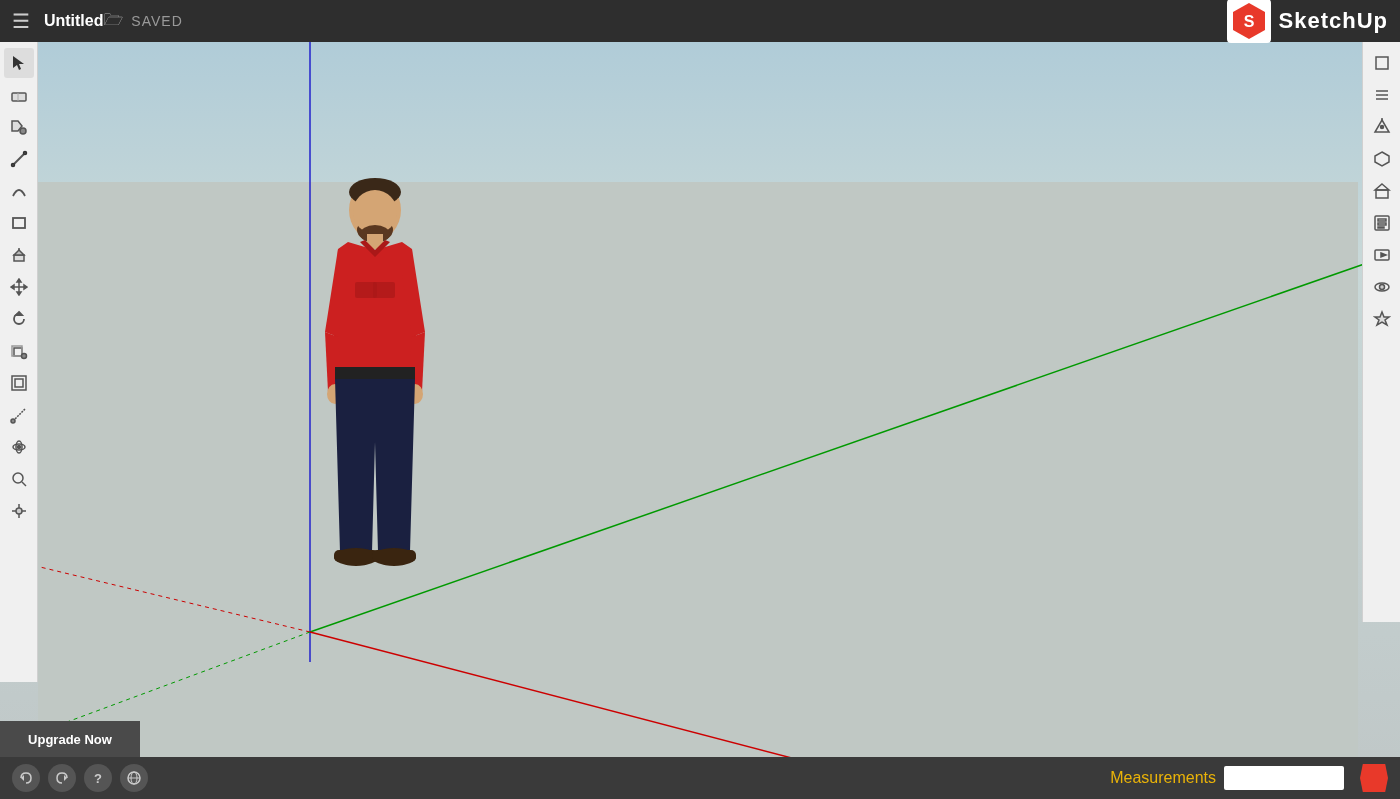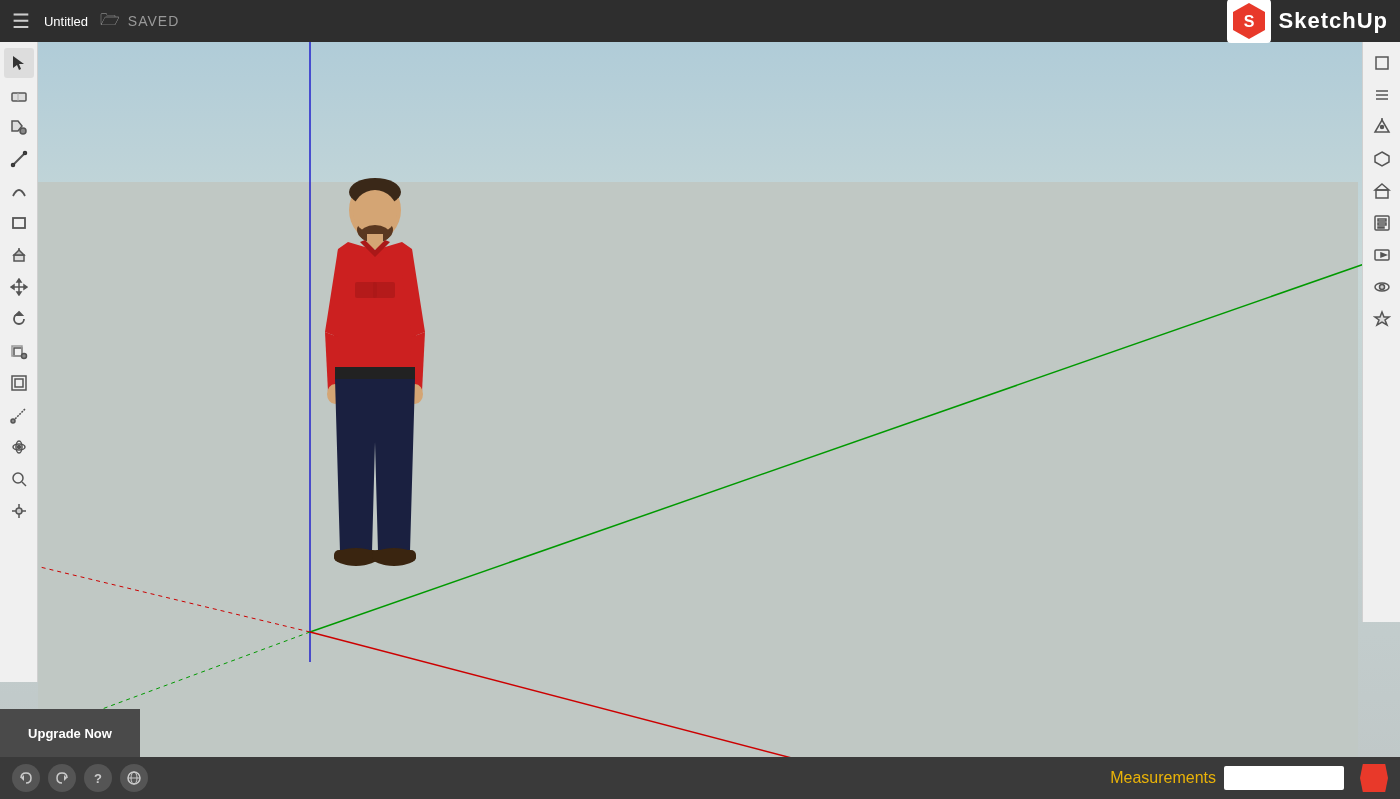--- a/index.html
+++ b/index.html
@@ -5,21 +5,21 @@
     * { margin: 0; padding: 0; box-sizing: border-box; }
     body { width: 1400px; height: 799px; overflow: hidden; font-family: Arial, sans-serif; background: #c8d8d8; }
 
     
     #header {
       position: absolute; top: 0; left: 0; width: 1400px; height: 42px;
       background: #2e2e2e; display: flex; align-items: center; padding: 0 12px;
       z-index: 100;
     }
     #header .menu-icon { color: #ccc; font-size: 20px; margin-right: 14px; cursor: pointer; }
-    #header .title { color: #fff; font-size: 13px; font-weight: 400; margin-right: 12px; }
+    #header .title { color: #fff; font-size: 16px; font-weight: 700; }
     #header .save-icon { color: #aaa; font-size: 16px; margin-right: 8px; }
     #header .saved-text { color: #999; font-size: 14px; letter-spacing: 1px; }
     #header .logo {
       margin-left: auto;
       display: flex; align-items: center; gap: 8px;
     }
 
     
     #viewport {
       position: absolute; top: 42px; left: 0; width: 1400px; height: 717px;
@@ -73,21 +73,21 @@
       width: 120px; height: 24px; background: #fff; border: none; border-radius: 2px; padding: 0 6px; font-size: 13px;
     }
     .bottom-logo {
       width: 28px; height: 28px; background: #e8392a;
       clip-path: polygon(10% 0%, 90% 0%, 100% 50%, 90% 100%, 10% 100%, 0% 50%);
       margin-left: 8px;
     }
 
     
     #upgrade-btn {
-      position: absolute; bottom: 42px; left: 0; width: 140px; height: 48px;
+      position: absolute; bottom: 42px; left: 0; width: 140px; height: 36px;
       background: #4a4a4a; color: #fff; border: none; font-size: 13px; font-weight: 600;
       cursor: pointer; display: flex; align-items: center; justify-content: center; z-index: 60;
     }
 
     
     #figure {
       position: absolute; left: 310px; top: 130px; width: 130px; height: 420px;
       z-index: 10;
     }
   </style>

